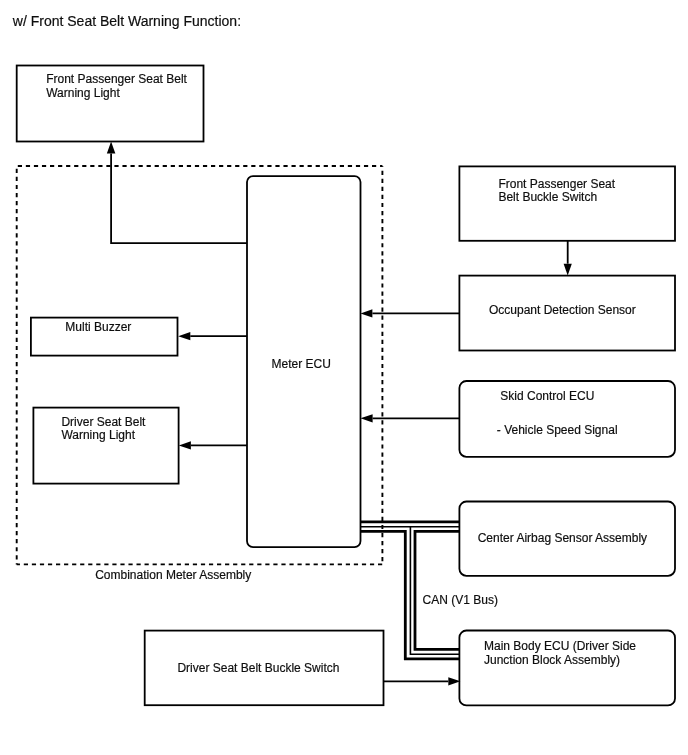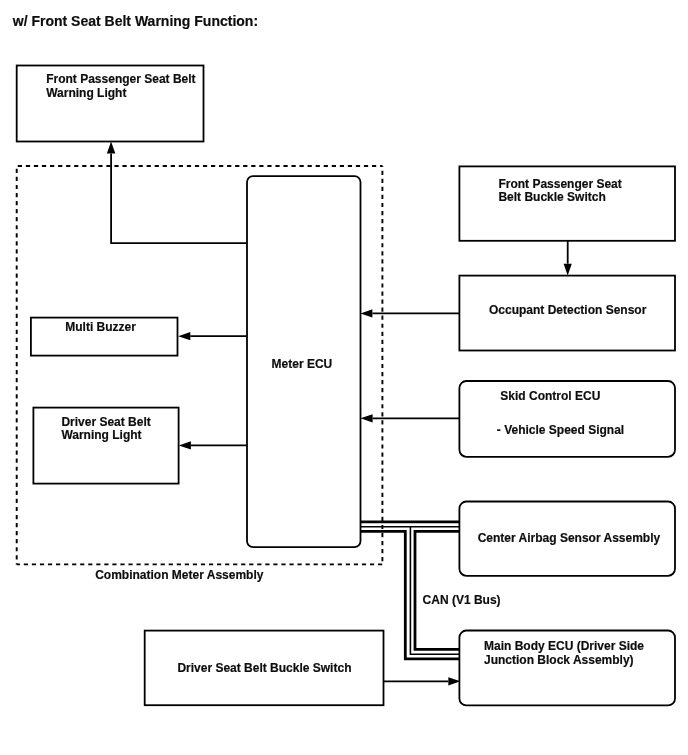--- a/index.html
+++ b/index.html
@@ -1,20 +1,20 @@
 <!DOCTYPE html>
 <html><head>
 <meta charset="utf-8">
 <title>Front Seat Belt Warning System Diagram</title>
 <style>
   html,body{margin:0;padding:0;background:#ffffff;}
   body{width:688px;height:755px;overflow:hidden;
        font-family:"Liberation Sans",sans-serif;color:#000;
        -webkit-font-smoothing:antialiased;}
-  #diagram{position:relative;will-change:transform;width:688px;height:755px;background:#fff;font-weight:bold;}
+  #diagram{position:relative;will-change:transform;width:688px;height:755px;background:#fff;}
   svg{display:block;}
   text{font-family:"Liberation Sans",sans-serif;fill:#0d0d0d;stroke:#0d0d0d;stroke-width:0.18;paint-order:stroke fill;}
   .blk{font-size:12px;}
   .ttl{font-size:14px;}
   .bx{fill:none;stroke:#000;stroke-width:1.8;}
   .ln{stroke:#000;stroke-width:1.8;fill:none;}
   .ah{fill:#000;stroke:none;}
   .dsh{fill:none;stroke:#000;stroke-width:1.9;stroke-dasharray:4.2 3.85;}
   .bus{stroke:#000;fill:none;stroke-linecap:butt;}
   .busO{stroke-width:2.8;}

